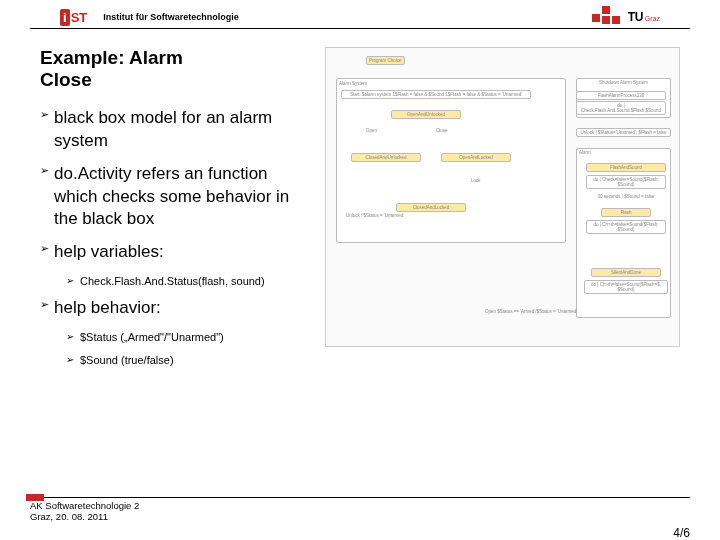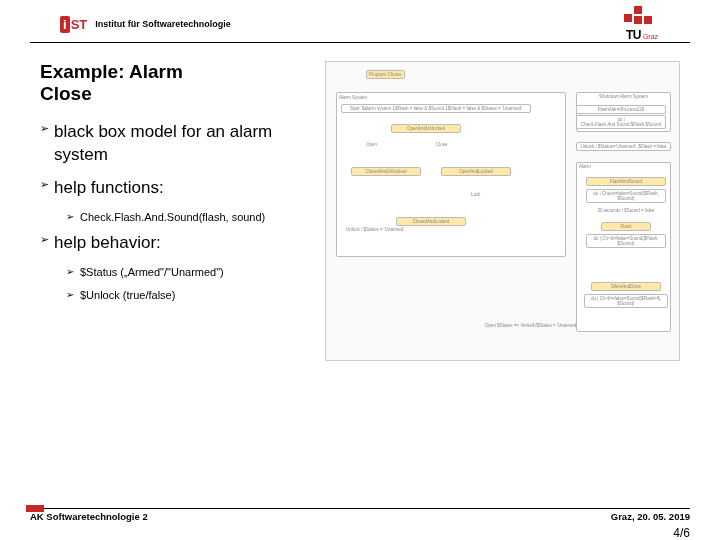--- a/index.html
+++ b/index.html
@@ -3,37 +3,37 @@
 <meta charset="utf-8">
 <style>
   * { margin: 0; padding: 0; box-sizing: border-box; }
   body { width: 720px; height: 540px; font-family: Arial, sans-serif; background: #fff; position: relative; }
   .header { display: flex; align-items: center; justify-content: space-between; padding: 6px 30px 0 30px; border-bottom: 1px solid #000; margin: 0 30px; }
   .header-left { display: flex; align-items: center; gap: 4px; }
   .ist-logo { display: flex; align-items: center; }
   .ist-box { display: inline-block; font-weight: bold; font-size: 13px; }
   .ist-i { color: #fff; background: #c62828; padding: 1px 3px; border-radius: 2px; }
   .ist-st { color: #c62828; margin-left: 1px; }
-  .institut { font-size: 9px; font-weight: bold; color: #000; margin-left: 4px; }
-  .tu-logo { display: flex; flex-direction: column; align-items: center; }
+  .institut { font-size: 9px; font-weight: bold; color: #000; margin-left: 12px; }
+  .tu-logo { display: flex; flex-direction: row; align-items: center; }
   .tu-shape { width: 36px; height: 22px; position: relative; }
   .tu-red { position: absolute; background: #c62828; }
   .tu-text { font-size: 12px; font-weight: bold; letter-spacing: -0.5px; }
   .tu-graz { font-size: 7px; color: #c62828; margin-top: -2px; }
   .content { padding: 18px 40px 0 40px; display: flex; gap: 15px; }
   .left-col { width: 270px; }
   .title { font-size: 19px; font-weight: bold; line-height: 1.15; margin-bottom: 16px; }
   .bullet-item { font-size: 17px; line-height: 1.35; margin-bottom: 10px; padding-left: 14px; position: relative; }
   .bullet-item::before { content: "➢"; position: absolute; left: 0; font-size: 11px; }
   .sub-item { font-size: 11px; line-height: 1.35; margin-bottom: 8px; padding-left: 40px; position: relative; }
   .sub-item::before { content: "➢"; position: absolute; left: 26px; font-size: 10px; }
   .diagram { flex: 1; height: 300px; border: 1px solid #ccc; background: #fafafa; position: relative; font-size: 5px; color: #888; }
   .diag-box { position: absolute; border: 1px solid #bbb; background: #fff; padding: 1px 2px; font-size: 4.5px; text-align: center; border-radius: 2px; }
   .footer { position: absolute; bottom: 18px; left: 30px; right: 30px; }
-  .footer-line { border-top: 1px solid #000; display: flex; justify-content: space-between; padding-top: 2px; font-size: 9.5px; font-weight: bold; }
+  .footer-line { border-top: 1px solid #000; display: flex; justify-content: space-between; padding-top: 2px; font-size: 9.5px; font-weight: normal; flex-direction: column; }
   .footer-red { position: absolute; left: -4px; top: -3px; width: 18px; height: 7px; background: #c62828; }
   .page-num { position: absolute; bottom: 0; right: 30px; font-size: 12px; }
 </style>
 </head>
 <body>
 
 <div class="header">
   <div class="header-left">
     <span class="ist-logo">
       <span class="ist-box ist-i">i</span>
@@ -55,25 +55,26 @@
   </div>
 </div>
 
 <div class="content">
   <div class="left-col">
     <div class="title">
       <span>Example: Alarm</span><br>
       <span>Close</span>
     </div>
     <div class="bullet-item">black box model for an alarm system</div>
-    <div class="bullet-item">help functions:</div>
-    <div class="sub-item">Check.Flash.And.Sound(flash, sound)</div>
+    <div class="bullet-item">do.Activity refers an function which checks some behavior in the black box</div>
+    <div class="bullet-item">help variables:</div>
+    <div class="sub-item">Check.Flash.And.Status(flash, sound)</div>
     <div class="bullet-item">help behavior:</div>
     <div class="sub-item">$Status („Armed"/"Unarmed")</div>
-    <div class="sub-item">$Unlock (true/false)</div>
+    <div class="sub-item">$Sound (true/false)</div>
   </div>
 
   <div class="diagram">
     <div class="diag-box" style="left:40px;top:8px;background:#ffe9a8">Program Choice</div>
     <div class="diag-box" style="left:10px;top:30px;width:230px;height:165px;text-align:left;padding:2px">
       <span>Alarm System</span>
     </div>
     <div class="diag-box" style="left:15px;top:42px;width:190px">Start: $alarm system 1$Flash = false &amp; $Sound 1$Flash = false &amp; $Status = 'Unarmed'</div>
     <div class="diag-box" style="left:65px;top:62px;width:70px;background:#ffe9a8">OpenAndUnlocked</div>
     <div class="diag-box" style="left:25px;top:105px;width:70px;background:#ffe9a8">ClosedAndUnlocked</div>
@@ -100,16 +101,16 @@
     <div style="position:absolute;left:110px;top:80px;font-size:4.5px">Close</div>
     <div style="position:absolute;left:145px;top:130px;font-size:4.5px">Lock</div>
     <div style="position:absolute;left:20px;top:165px;font-size:4.5px">Unlock / $Status = 'Unarmed'</div>
   </div>
 </div>
 
 <div class="footer">
   <div class="footer-red"></div>
   <div class="footer-line">
     <span>AK Softwaretechnologie 2</span>
-    <span>Graz, 20. 05. 2019</span>
+    <span>Graz, 20. 08. 2011</span>
   </div>
 </div>
 <div class="page-num">4/6</div>
 
 </body></html>

